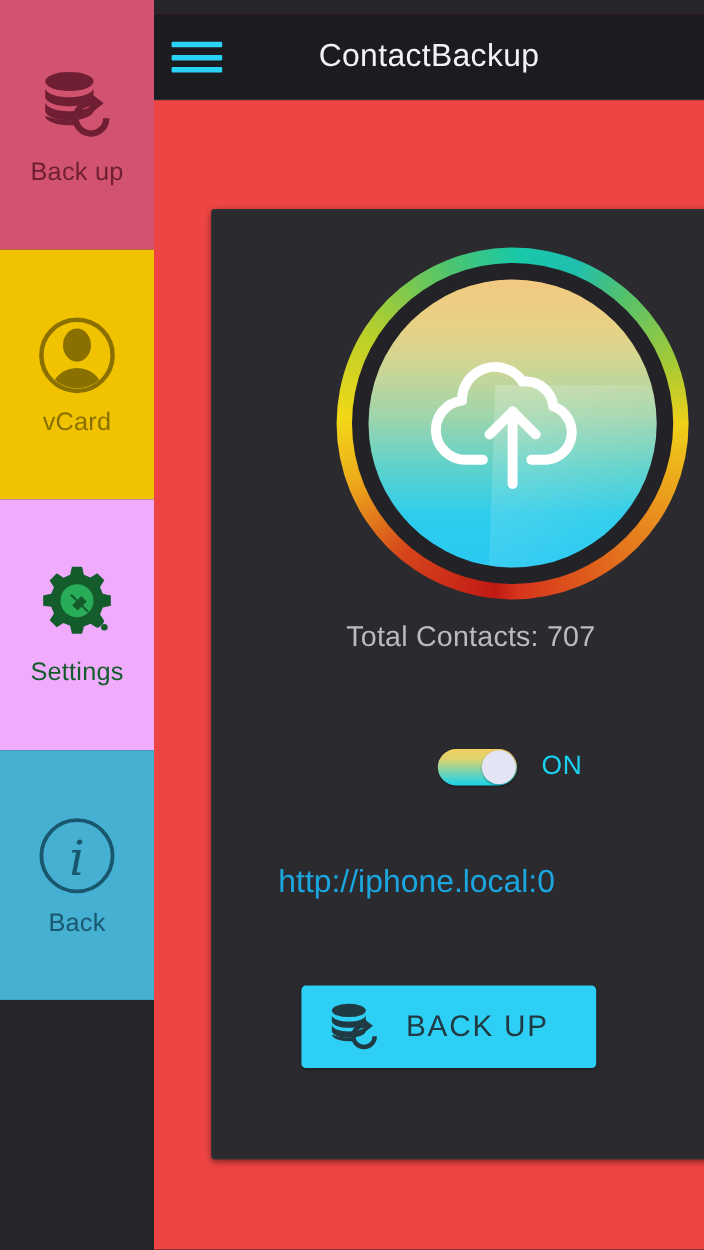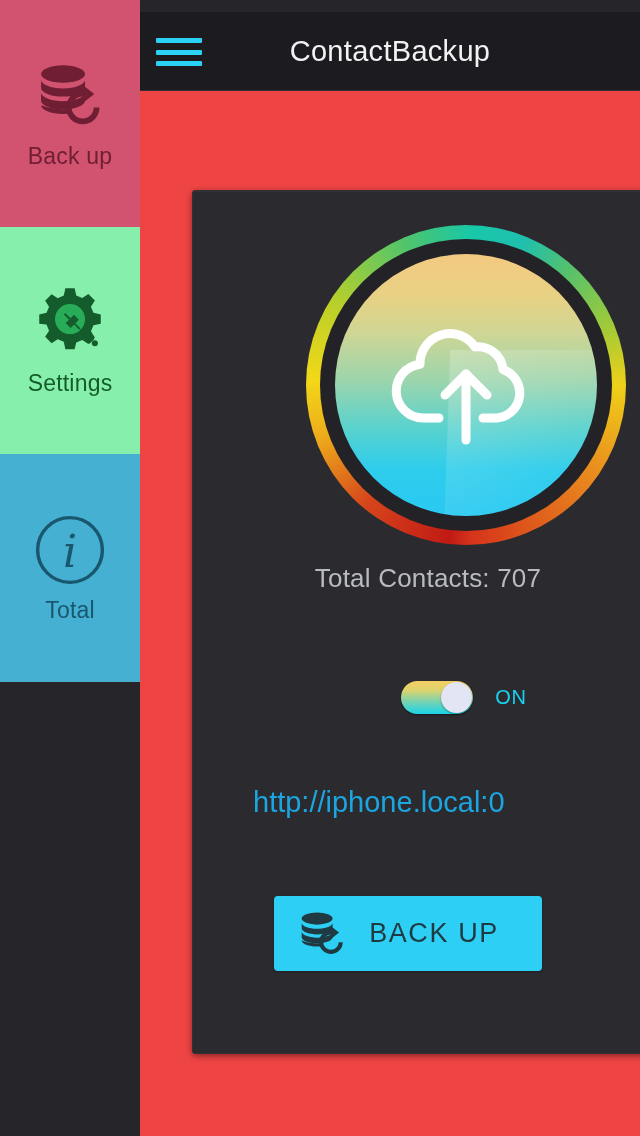--- a/index.html
+++ b/index.html
@@ -119,21 +119,21 @@
     position:absolute; left:0; top:372px; width:470px;
     text-align:center; color:#b9bbc2; font-size:26px; letter-spacing:.2px;
   }
 
   
   #toggle-row{
     position:absolute; left:0; top:484px; width:470px; height:44px;
     display:flex; align-items:center; justify-content:center; gap:22px;
   }
   #label-off{ color:#2b2b2f; font-size:24px; letter-spacing:.6px; }
-  #label-on{ color:#18d2f2; font-size:20px; letter-spacing:.6px; }
+  #label-on{ color:#18d2f2; font-size:24px; letter-spacing:.6px; }
   #toggle{
     position:relative; width:72px; height:33px; border-radius:17px;
     background:linear-gradient(180deg,#f3cf62 0%,#ddd46f 28%,#6fd3b7 66%,#18d4e8 100%);
     cursor:pointer; box-shadow:0 1px 2px rgba(0,0,0,.4);
   }
   #toggle-knob{
     position:absolute; right:1px; top:1px; width:31px; height:31px;
     border-radius:50%; background:#e3e4f4;
     box-shadow:0 1px 2px rgba(0,0,0,.35);
   }
@@ -173,41 +173,56 @@
         <path d="M7 18c0 4.1 8.5 7.5 19 7.5S45 22.1 45 18v7c0 4.1-8.5 7.5-19 7.5S7 29.1 7 25z"></path>
         <path d="M7 29c0 4.1 8.5 7.5 19 7.5S45 33.1 45 29v7c0 4.1-8.5 7.5-19 7.5S7 40.1 7 36z"></path>
         <path d="M7 40c0 4.1 8.5 7.5 19 7.5 2.2 0 4.3-.15 6.2-.42A17 17 0 0 1 31 43c-1.6.3-3.3.45-5 .45C15.5 43.45 7 40 7 40z"></path>
         <path d="M43 27.5a14.5 14.5 0 1 0 14.5 14.5h-5A9.5 9.5 0 1 1 43 32.5v5.5l10-7.8-10-7.7z"></path>
       </svg>
     </span>
     <span class="side-label" style="color:#6f1e34">Back up</span>
   </div>
 
 
-
-  <div class="side-item" style="background:#86efac">
+  <div class="side-item" style="background:#f0c200">
+    <span class="side-icon">
+      <svg viewBox="0 0 64 64">
+        <circle cx="32" cy="32" r="28" fill="none" stroke="#8a7000" stroke-width="3.5"></circle>
+        <clipPath id="vc">
+            <circle cx="32" cy="32" r="26"></circle>
+          </clipPath>
+        <g clip-path="url(#vc)" fill="#8a7000">
+          <ellipse cx="32" cy="24" rx="11" ry="13"></ellipse>
+          <ellipse cx="32" cy="60" rx="20" ry="18"></ellipse>
+        </g>
+      </svg>
+    </span>
+    <span class="side-label" style="color:#8a7000">vCard</span>
+  </div>
+
+  <div class="side-item" style="background:#f0abfc">
     <span class="side-icon">
       <svg viewBox="0 0 64 64" fill="#145c2c">
         <path d="M28 2h8l1.4 6.2 5.2 2.2 5.3-3.4 5.6 5.6-3.4 5.3 2.2 5.2L58.6 24.6v8l-6.3 1.4-2.2 5.2 3.4 5.3-5.6 5.6-5.3-3.4-5.2 2.2L36 54.6h-8l-1.4-6.3-5.2-2.2-5.3 3.4-5.6-5.6 3.4-5.3-2.2-5.2L5.4 32.6v-8l6.3-1.4 2.2-5.2-3.4-5.3 5.6-5.6 5.3 3.4 5.2-2.2z"></path>
         <circle cx="32" cy="28.6" r="13" fill="#28ac58"></circle>
         <path d="M33.5 17.8l-5.6 5.6 4.5 4.5-4.2 4.2 4.3 4.3 4.2-4.2 3.8 3.8 4.2 9.6 4.3 4.3 4.2-4.2-4.3-4.3-9.6-4.2-3.8-3.8 4.2-4.2-4.3-4.3-4.2 4.2-4.5-4.5z"></path>
         <circle cx="53.5" cy="49.5" r="2.6"></circle>
       </svg>
     </span>
     <span class="side-label" style="color:#145c2c">Settings</span>
   </div>
 
   <div class="side-item" style="background:#45b0d2">
     <span class="side-icon">
       <svg viewBox="0 0 64 64">
         <circle cx="32" cy="32" r="28" fill="none" stroke="#19576e" stroke-width="3"></circle>
         <text x="32" y="47" text-anchor="middle" fill="#19576e" font-family="DejaVu Serif, serif" font-size="38" font-style="italic">i</text>
       </svg>
     </span>
-    <span class="side-label" style="color:#19576e">Total</span>
+    <span class="side-label" style="color:#19576e">Back</span>
   </div>
 </div>
 
 <div id="content">
 
   <div id="header">
     <div id="hamburger">
       <span></span>
       <span></span>
       <span></span>

